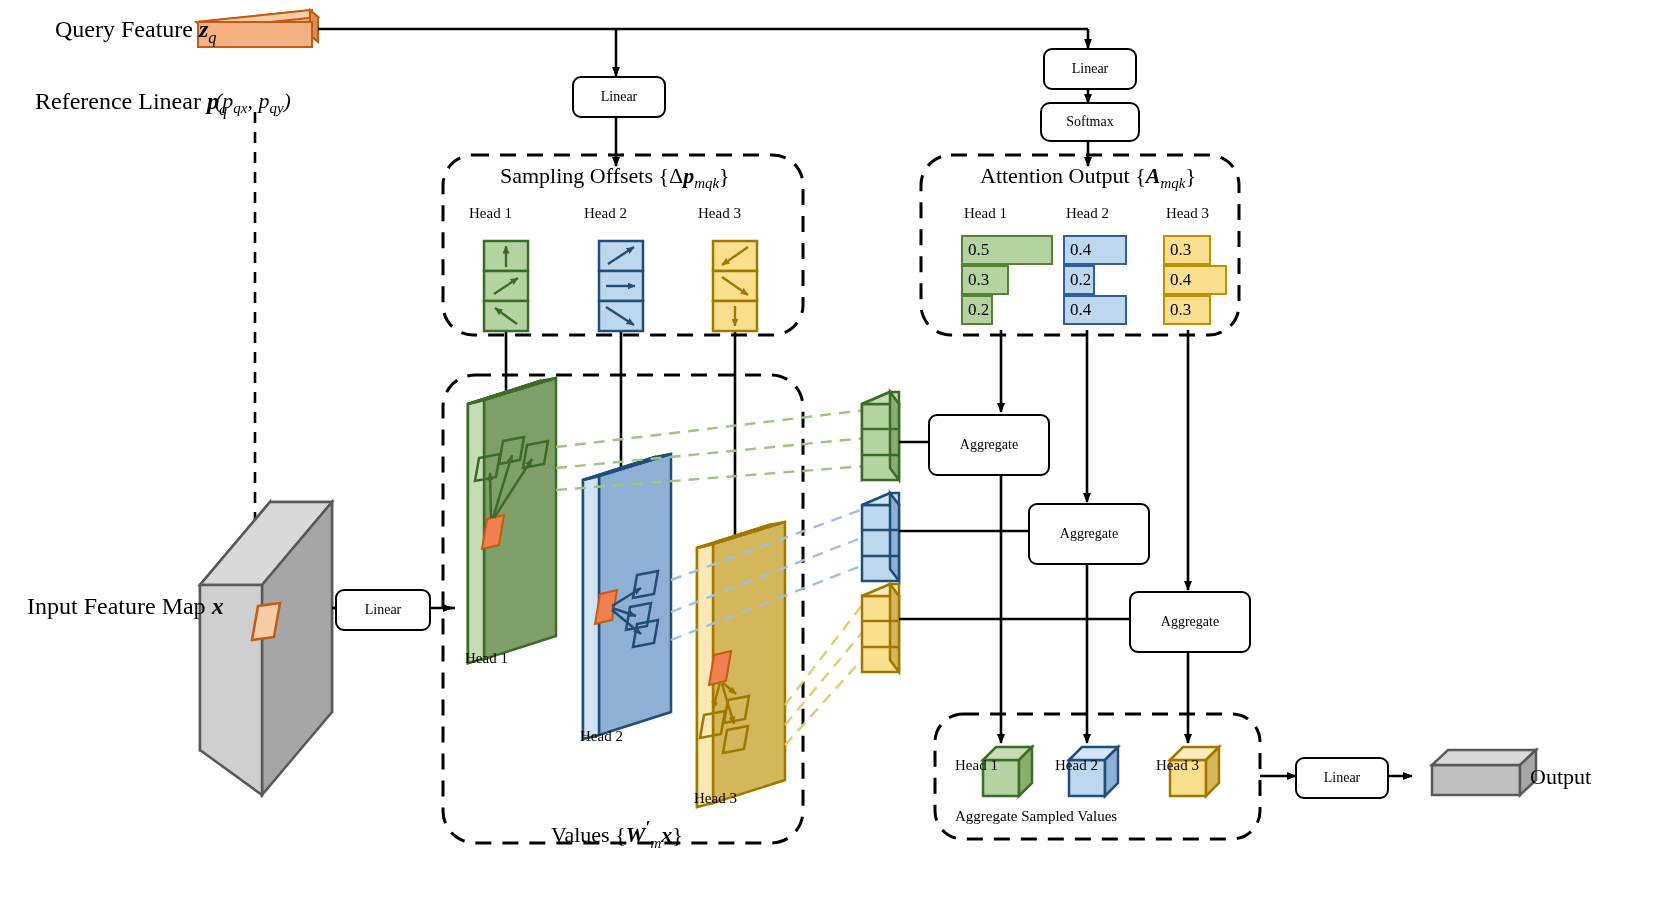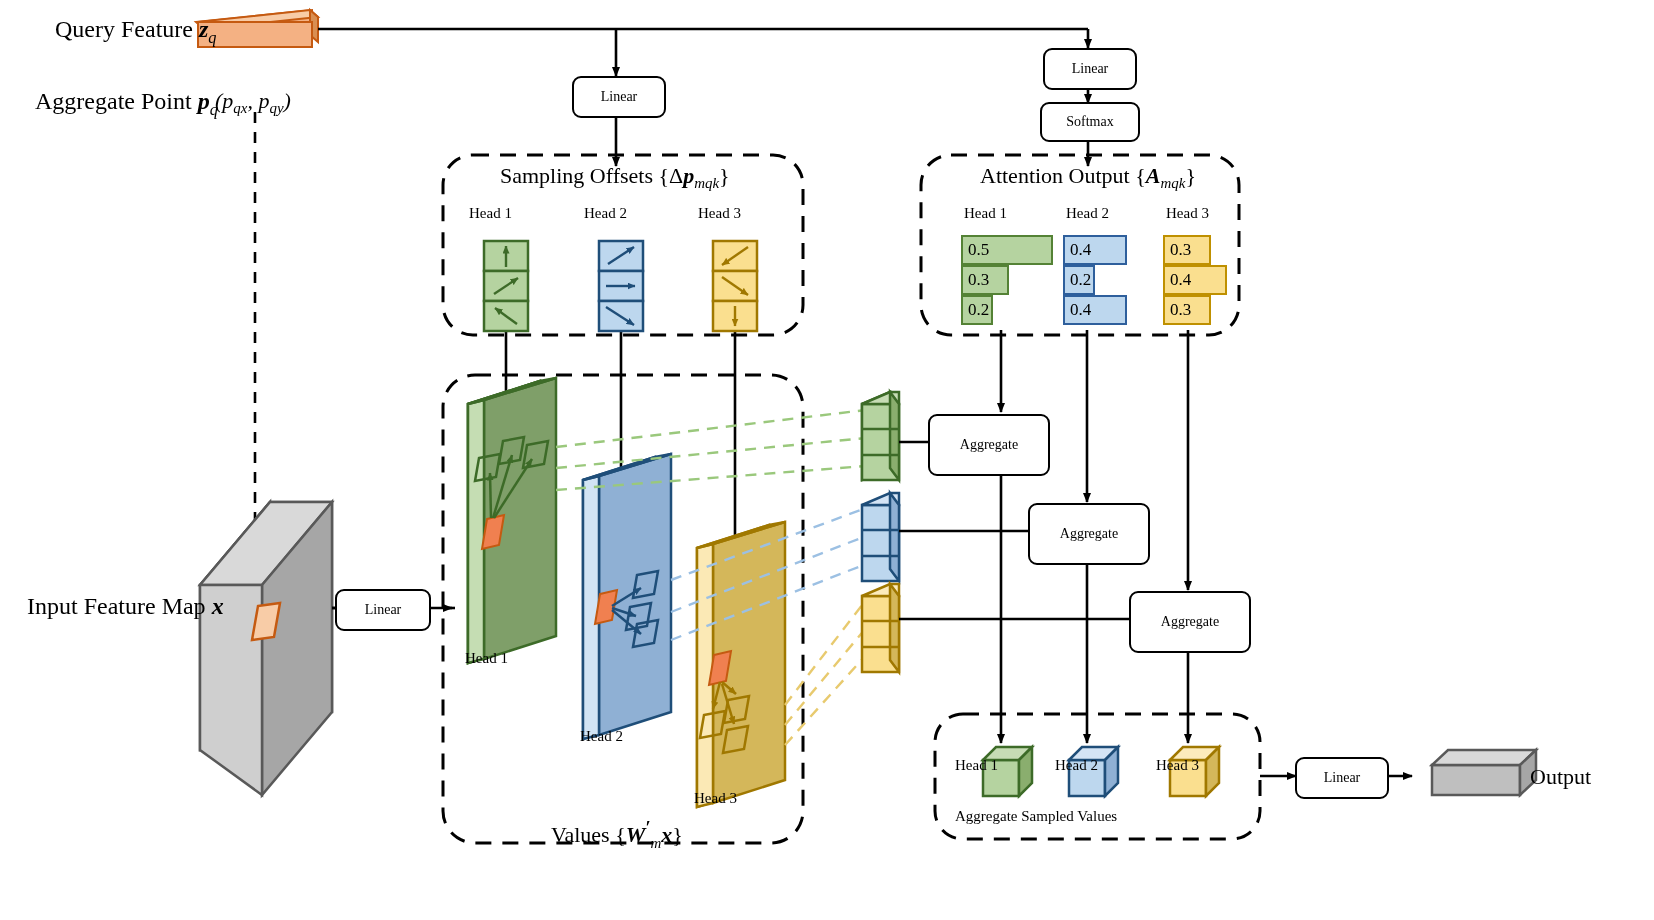--- a/index.html
+++ b/index.html
@@ -239,39 +239,39 @@
     <path d="M735,306 L735,326" stroke="#a07800" stroke-width="2.4" marker-end="url(#ahy)"></path>
   </g>
 </svg>
 
 <div class="lbl t24" style="left:55px;top:16px;">
   <span>Query Feature</span>
   <span class="bi">z</span><sub>q</sub>
 </div>
 
 <div class="lbl t24" style="left:35px;top:88px;">
-  <span>Aggregate Point</span>
+  <span>Reference Linear</span>
   <span class="bi">p</span><sub>q</sub>
 </div>
 <div class="lbl t22 it" style="left:215px;top:88px;">
   (<span class="it">p</span><sub>qx</sub>,&nbsp;<span class="it">p</span><sub>qy</sub>)
 </div>
 
 <div class="lbl t24" style="left:27px;top:593px;">
   <span>Input Feature Map</span>
   <span class="bi">x</span>
 </div>
 
 <div class="lbl t22" style="left:1530px;top:764px;">
   <span>Output</span>
 </div>
 
 <div class="rbox" style="left:572px;top:76px;width:90px;height:38px;">Linear</div>
 <div class="rbox" style="left:1043px;top:48px;width:90px;height:38px;">Linear</div>
-<div class="rbox" style="left:1040px;top:102px;width:96px;height:36px;">Softmax</div>
+<div class="rbox" style="left:1040px;top:102px;width:96px;height:36px;border-radius:10px;">Softmax</div>
 <div class="rbox" style="left:335px;top:589px;width:92px;height:38px;">Linear</div>
 <div class="rbox" style="left:1295px;top:757px;width:90px;height:38px;">Linear</div>
 
 <div class="rbox" style="left:928px;top:414px;width:118px;height:58px;">Aggregate</div>
 <div class="rbox" style="left:1028px;top:503px;width:118px;height:58px;">Aggregate</div>
 <div class="rbox" style="left:1129px;top:591px;width:118px;height:58px;">Aggregate</div>
 
 <div class="lbl t22" style="left:500px;top:163px;">
   <span>Sampling Offsets {Δ</span><span class="bi">p</span><sub>mqk</sub><span>}</span>
 </div>

